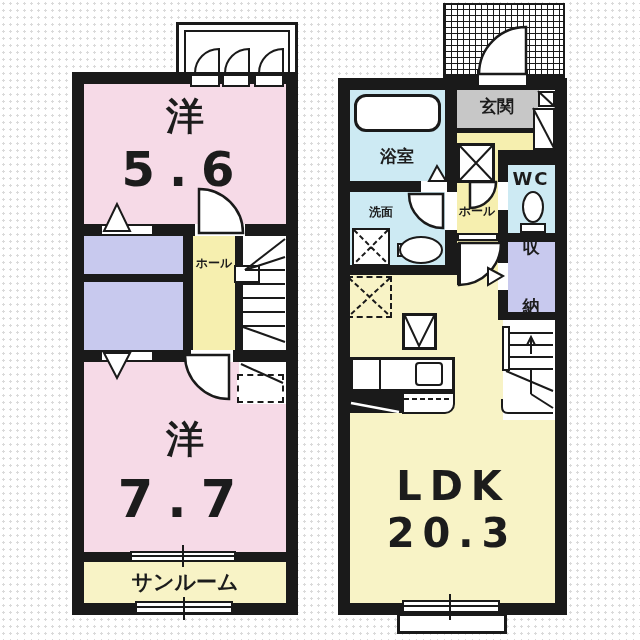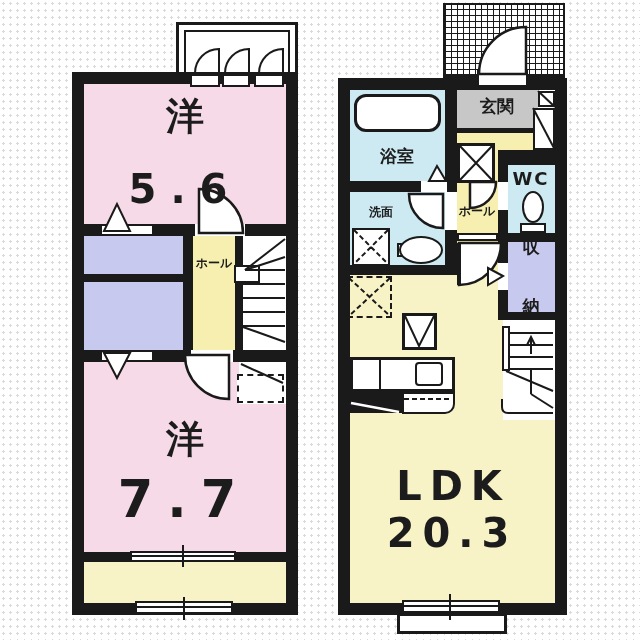--- a/index.html
+++ b/index.html
@@ -174,24 +174,25 @@
         <path d="M553,413 L508,413 Q502,413 502,407 L502,399"></path>
       </g>
       <path d="M531,354 L531,338 M527,345 L531,337 L535,345"></path>
 
       <path d="M403,606 L499,606"></path>
         <path d="M450,594 L450,620"></path>
     </g>
   </svg>
 
   <div class="lbl" style="left:185px;top:117px;font-size:38px">洋</div>
-  <div class="lbl" style="left:185px;top:189px;font-size:40px;letter-spacing:14px">5.6</div>
+  <div class="lbl" style="left:185px;top:170px;font-size:48px;letter-spacing:14px">5.6</div>
   <div class="lbl" style="left:214px;top:264px;font-size:12px">ホール</div>
   <div class="lbl" style="left:185px;top:440px;font-size:38px">洋</div>
   <div class="lbl" style="left:184px;top:500px;font-size:51px;letter-spacing:14px">7.7</div>
+  <div class="lbl" style="left:185px;top:582px;font-size:21px">サンルーム</div>
 
   <div class="lbl" style="left:497px;top:107px;font-size:17px">玄関</div>
   <div class="lbl" style="left:397px;top:157px;font-size:17px">浴室</div>
   <div class="lbl" style="left:381px;top:213px;font-size:12px">洗面</div>
   <div class="lbl" style="left:531px;top:179px;font-size:18px;letter-spacing:2px">WC</div>
   <div class="lbl" style="left:477px;top:212px;font-size:12px">ホール</div>
   <div class="lbl" style="left:531px;top:277px;font-size:17px">
     <span style="display:block">収</span>
     <span style="display:block">納</span>
   </div>

